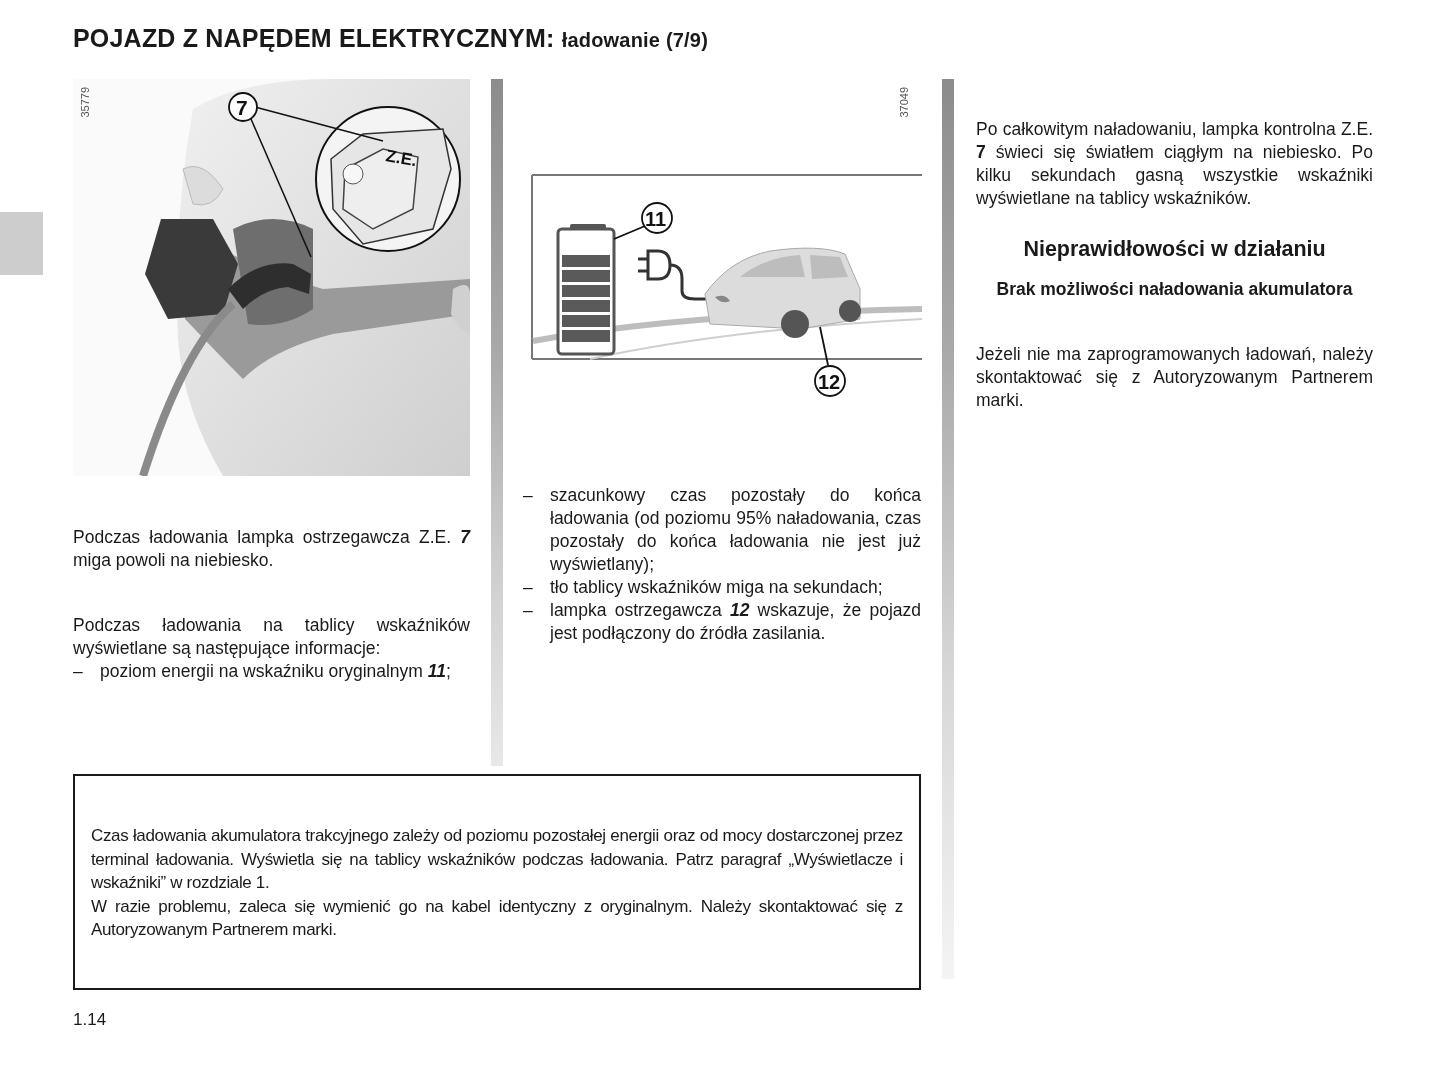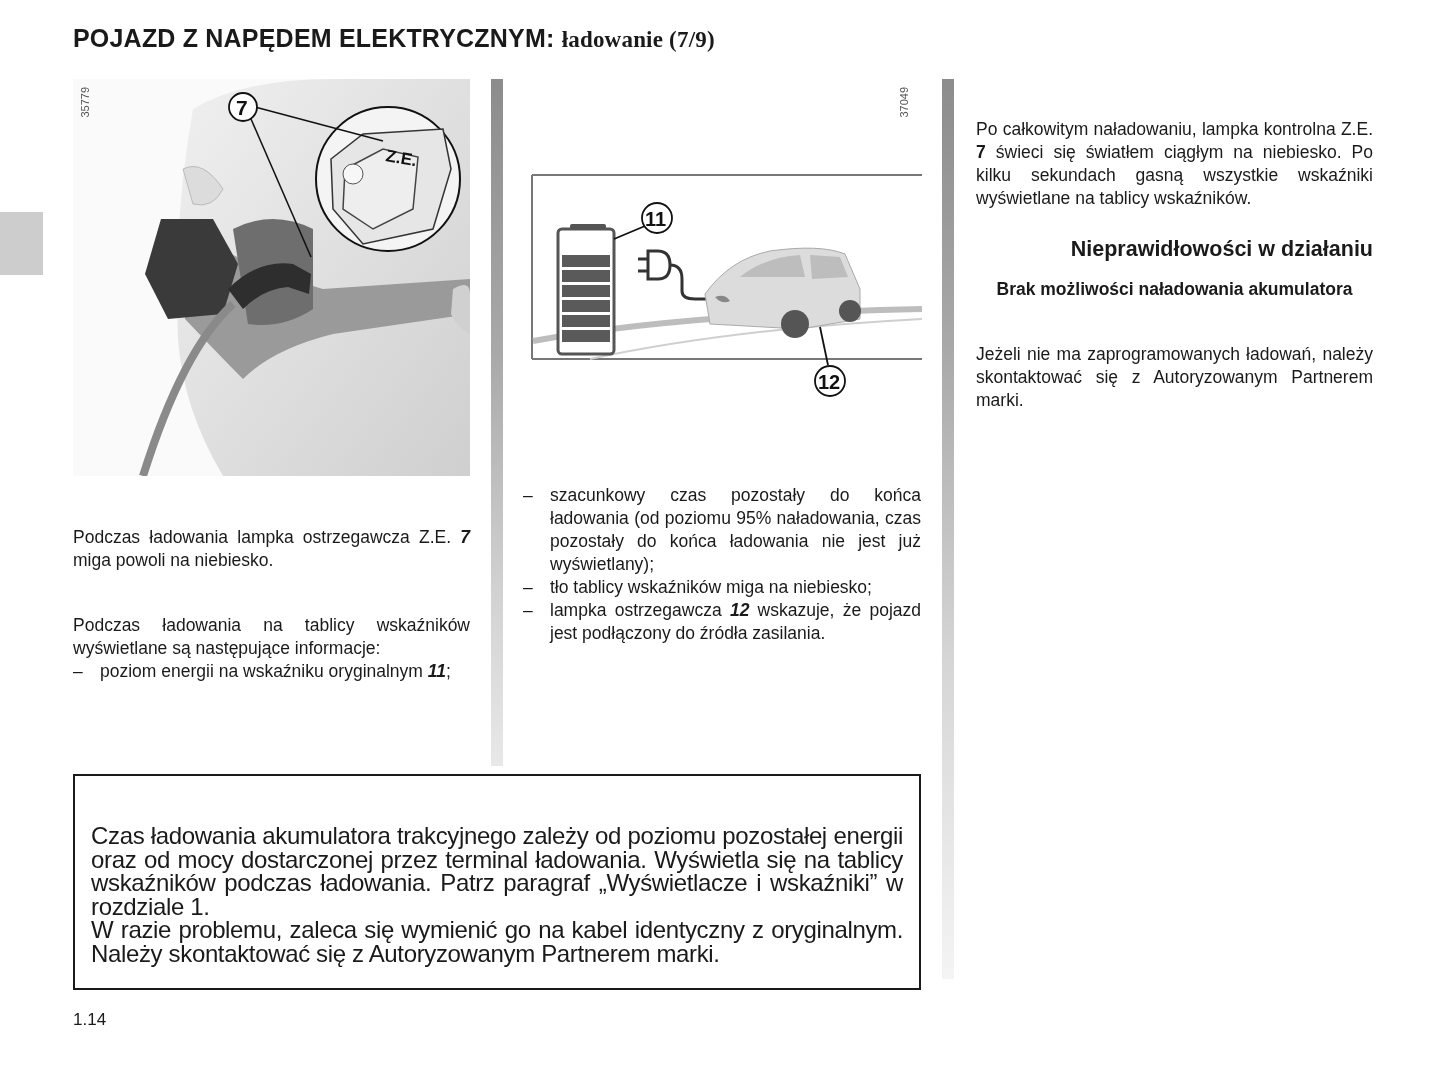--- a/index.html
+++ b/index.html
@@ -1,20 +1,20 @@
 <!DOCTYPE html>
 <html><head>
 <meta charset="utf-8">
 <style>
   * { box-sizing: border-box; margin: 0; padding: 0; }
   html, body { width: 1445px; height: 1070px; background: #ffffff; overflow: hidden; }
   body { position: relative; font-family: "Liberation Sans", sans-serif; color: #1a1a1a; }
 
   .page-title { position: absolute; left: 73px; top: 24px; font-size: 25px; font-weight: bold; letter-spacing: 0.2px; white-space: nowrap; }
-  .page-title .sub { font-size: 23px; font-family: Liberation Serif, serif; }
+  .page-title .sub { font-size: 20px; }
 
   .side-tab { position: absolute; left: 0; top: 212px; width: 43px; height: 63px; background: #cdcdcd; }
 
   .divider { position: absolute; width: 12px; background: linear-gradient(to bottom, #8c8c8c 0%, #a9a9a9 40%, #d2d2d2 75%, #e8e8e8 100%); }
   .divider.d1 { left: 491px; top: 79px; height: 687px; }
   .divider.d2 { left: 942px; top: 79px; height: 900px; background: linear-gradient(to bottom, #8c8c8c 0%, #a9a9a9 30%, #d6d6d6 65%, #f4f4f4 100%); }
 
   .figure { position: absolute; }
   .fig1 { left: 73px; top: 79px; width: 397px; height: 397px; background: #f2f2f2; overflow: hidden; }
   .fig2 { left: 530px; top: 79px; width: 392px; height: 320px; }
@@ -26,25 +26,25 @@
   .text b.num { font-style: italic; }
 
   .col1 { left: 73px; top: 484px; width: 397px; }
   .col2 { left: 523px; top: 484px; width: 398px; }
   .col3 { left: 976px; top: 76px; width: 397px; }
 
   .dash-list { list-style: none; }
   .dash-list li { position: relative; padding-left: 27px; }
   .dash-list li::before { content: "–"; position: absolute; left: 0; top: 0; }
 
-  .h2 { font-size: 21.5px; font-weight: bold; margin-top: 26px; margin-bottom: 16px; line-height: 26px; text-align: right; }
+  .h2 { font-size: 21.5px; font-weight: bold; margin-top: 26px; margin-bottom: 16px; line-height: 26px; text-align: center; }
   .h3 { font-size: 17.5px; font-weight: bold; margin-bottom: 8px; line-height: 23px; text-align: center; }
 
   .note-box { position: absolute; left: 73px; top: 774px; width: 848px; height: 216px; border: 2px solid #1a1a1a; padding: 48px 16px 0 16px; }
-  .note-box p { font-size: 24px; line-height: 23.5px; text-align: justify; letter-spacing: -0.35px; }
+  .note-box p { font-size: 17px; line-height: 23.5px; text-align: justify; letter-spacing: -0.35px; }
 
   .page-number { position: absolute; left: 73px; top: 1010px; font-size: 17px; }
 </style>
 </head>
 <body>
 
 <div class="page-title">
   <span>POJAZD Z NAPĘDEM ELEKTRYCZNYM:</span>
   <span class="sub">ładowanie (7/9)</span>
 </div>
@@ -142,21 +142,21 @@
   <p><span>Podczas ładowania lampka ostrzegawcza Z.E. </span><b class="num">7</b><span> miga powoli na niebiesko.</span></p>
   <p style="margin-bottom:0">Podczas ładowania na tablicy wskaźników wyświetlane są następujące informacje:</p>
   <ul class="dash-list">
     <li><span>poziom energii na wskaźniku oryginalnym </span><b class="num">11</b><span>;</span></li>
   </ul>
 </div>
 
 <div class="text col2">
   <ul class="dash-list">
     <li><span>szacunkowy czas pozostały do końca ładowania (od poziomu 95% naładowania, czas pozostały do końca ładowania nie jest już wyświetlany);</span></li>
-    <li><span>tło tablicy wskaźników miga na niebiesko;</span></li>
+    <li><span>tło tablicy wskaźników miga na sekundach;</span></li>
     <li><span>lampka ostrzegawcza </span><b class="num">12</b><span> wskazuje, że pojazd jest podłączony do źródła zasilania.</span></li>
   </ul>
 </div>
 
 <div class="text col3">
   <p><span>Po całkowitym naładowaniu, lampka kontrolna Z.E. </span><b>7</b><span> świeci się światłem ciągłym na niebiesko. Po kilku sekundach gasną wszystkie wskaźniki wyświetlane na tablicy wskaźników.</span></p>
   <div class="h2">Nieprawidłowości w działaniu</div>
   <div class="h3">Brak możliwości naładowania akumulatora</div>
   <p>Jeżeli nie ma zaprogramowanych ładowań, należy skontaktować się z Autoryzowanym Partnerem marki.</p>
 </div>

